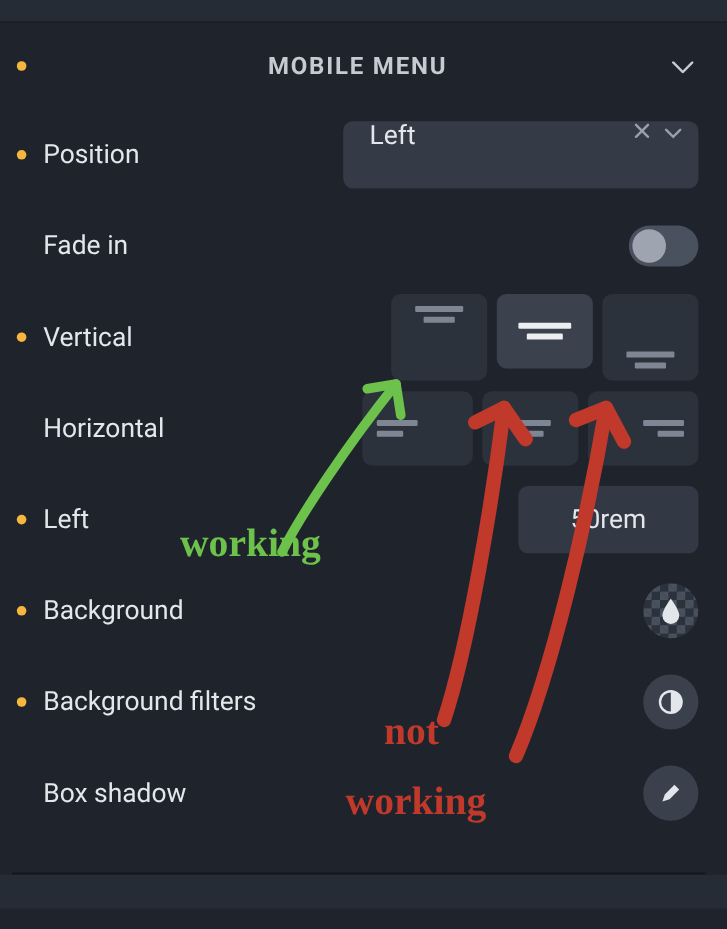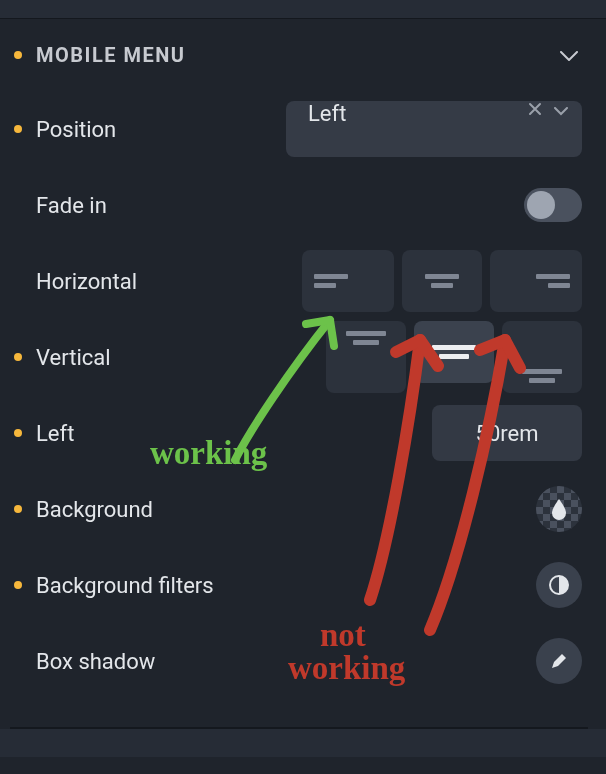--- a/index.html
+++ b/index.html
@@ -18,20 +18,21 @@
     background: #262c36;
     border-bottom: 1px solid #14181e;
   }
   .panel {
     padding: 0 18px 0 10px;
   }
   .section-header {
     display: flex;
     align-items: center;
     padding: 24px 10px 24px 4px;
+    text-align: center;
   }
   .dot {
     width: 8px;
     height: 8px;
     border-radius: 50%;
     background: #f6b73c;
     margin-right: 14px;
     flex-shrink: 0;
   }
   .dot.invisible { background: transparent; }
@@ -225,59 +226,59 @@
       </div>
       <div class="control-wrap">
         <div class="toggle">
           <div class="knob"></div>
         </div>
       </div>
     </div>
 
     <div class="row">
       <div class="label-wrap">
+        <span class="dot"></span>
+        <span class="label">Vertical</span>
+      </div>
+      <div class="control-wrap">
+        <div class="option-grid">
+          <div class="opt" style="justify-content:flex-start;padding-top:10px">
+            <div class="bar" style="width:40px"></div>
+            <div class="bar" style="width:26px"></div>
+          </div>
+          <div class="opt active">
+            <div class="bar" style="width:44px"></div>
+            <div class="bar" style="width:30px"></div>
+          </div>
+          <div class="opt" style="justify-content:flex-end;padding-bottom:10px">
+            <div class="bar" style="width:40px"></div>
+            <div class="bar" style="width:26px"></div>
+          </div>
+        </div>
+      </div>
+    </div>
+
+    <div class="row">
+      <div class="label-wrap">
         <span class="dot invisible"></span>
         <span class="label">Horizontal</span>
       </div>
       <div class="control-wrap">
         <div class="option-grid">
           <div class="opt" style="flex-direction:column;align-items:flex-start;padding-left:12px">
             <div class="bar" style="width:34px"></div>
             <div class="bar" style="width:22px"></div>
           </div>
           <div class="opt">
             <div class="bar" style="width:34px"></div>
             <div class="bar" style="width:22px"></div>
           </div>
           <div class="opt" style="flex-direction:column;align-items:flex-end;padding-right:12px">
             <div class="bar" style="width:34px"></div>
             <div class="bar" style="width:22px"></div>
-          </div>
-        </div>
-      </div>
-    </div>
-
-    <div class="row">
-      <div class="label-wrap">
-        <span class="dot"></span>
-        <span class="label">Vertical</span>
-      </div>
-      <div class="control-wrap">
-        <div class="option-grid">
-          <div class="opt" style="justify-content:flex-start;padding-top:10px">
-            <div class="bar" style="width:40px"></div>
-            <div class="bar" style="width:26px"></div>
-          </div>
-          <div class="opt active">
-            <div class="bar" style="width:44px"></div>
-            <div class="bar" style="width:30px"></div>
-          </div>
-          <div class="opt" style="justify-content:flex-end;padding-bottom:10px">
-            <div class="bar" style="width:40px"></div>
-            <div class="bar" style="width:26px"></div>
           </div>
         </div>
       </div>
     </div>
 
     <div class="row">
       <div class="label-wrap">
         <span class="dot"></span>
         <span class="label">Left</span>
       </div>
@@ -343,14 +344,14 @@
   <path d="M330 320 L306 324 M330 320 L334 346" stroke="#6cc24a" stroke-width="8" fill="none" stroke-linecap="round"></path>
 
   <path d="M370 600 C390 540 410 420 420 340" stroke="#c0392b" stroke-width="12" fill="none" stroke-linecap="round"></path>
   <path d="M420 340 L396 352 M420 340 L438 366" stroke="#c0392b" stroke-width="12" fill="none" stroke-linecap="round"></path>
 
   <path d="M430 630 C460 560 490 430 505 340" stroke="#c0392b" stroke-width="12" fill="none" stroke-linecap="round"></path>
   <path d="M505 340 L480 350 M505 340 L520 368" stroke="#c0392b" stroke-width="12" fill="none" stroke-linecap="round"></path>
 </svg>
 
 <div class="annot green" style="left:150px;top:435px">working</div>
-<div class="annot red" style="left:320px;top:617px">not</div>
+<div class="annot red" style="left:320px;top:592px">not</div>
 <div class="annot red" style="left:288px;top:650px">working</div>
 
 </body></html>

